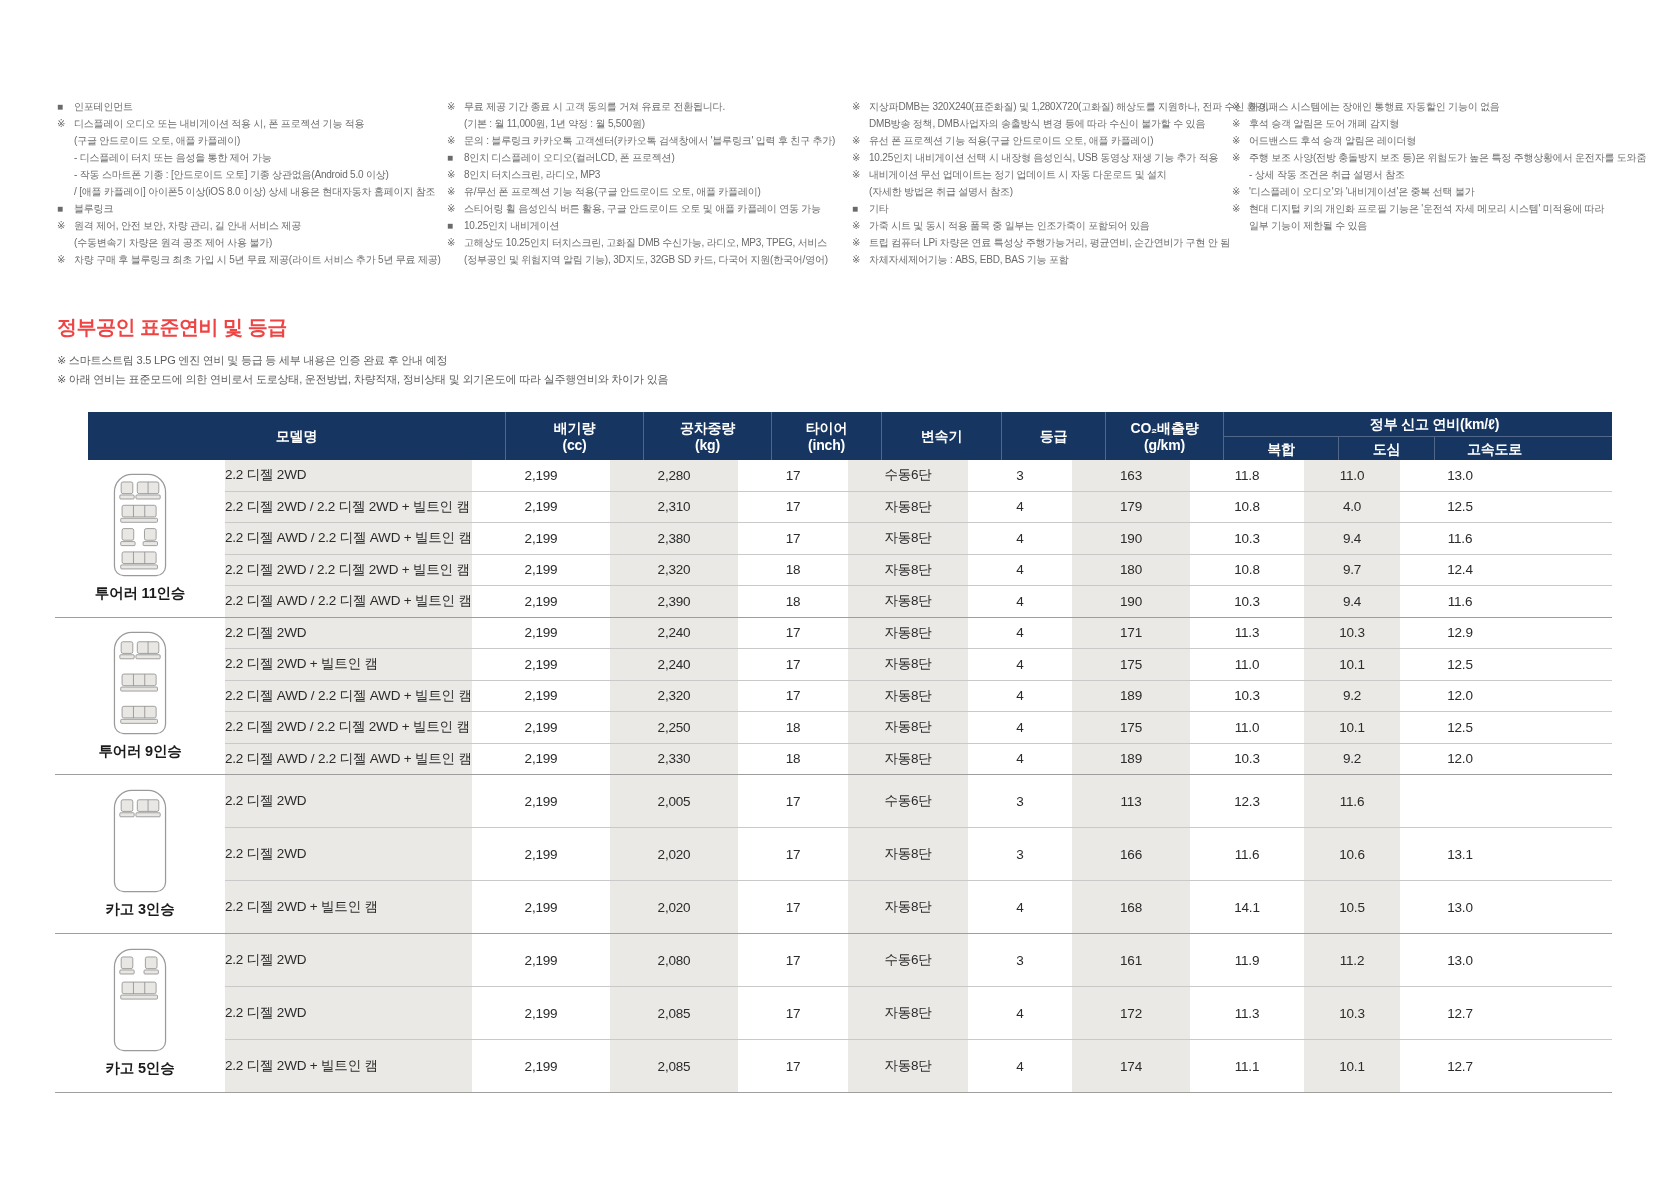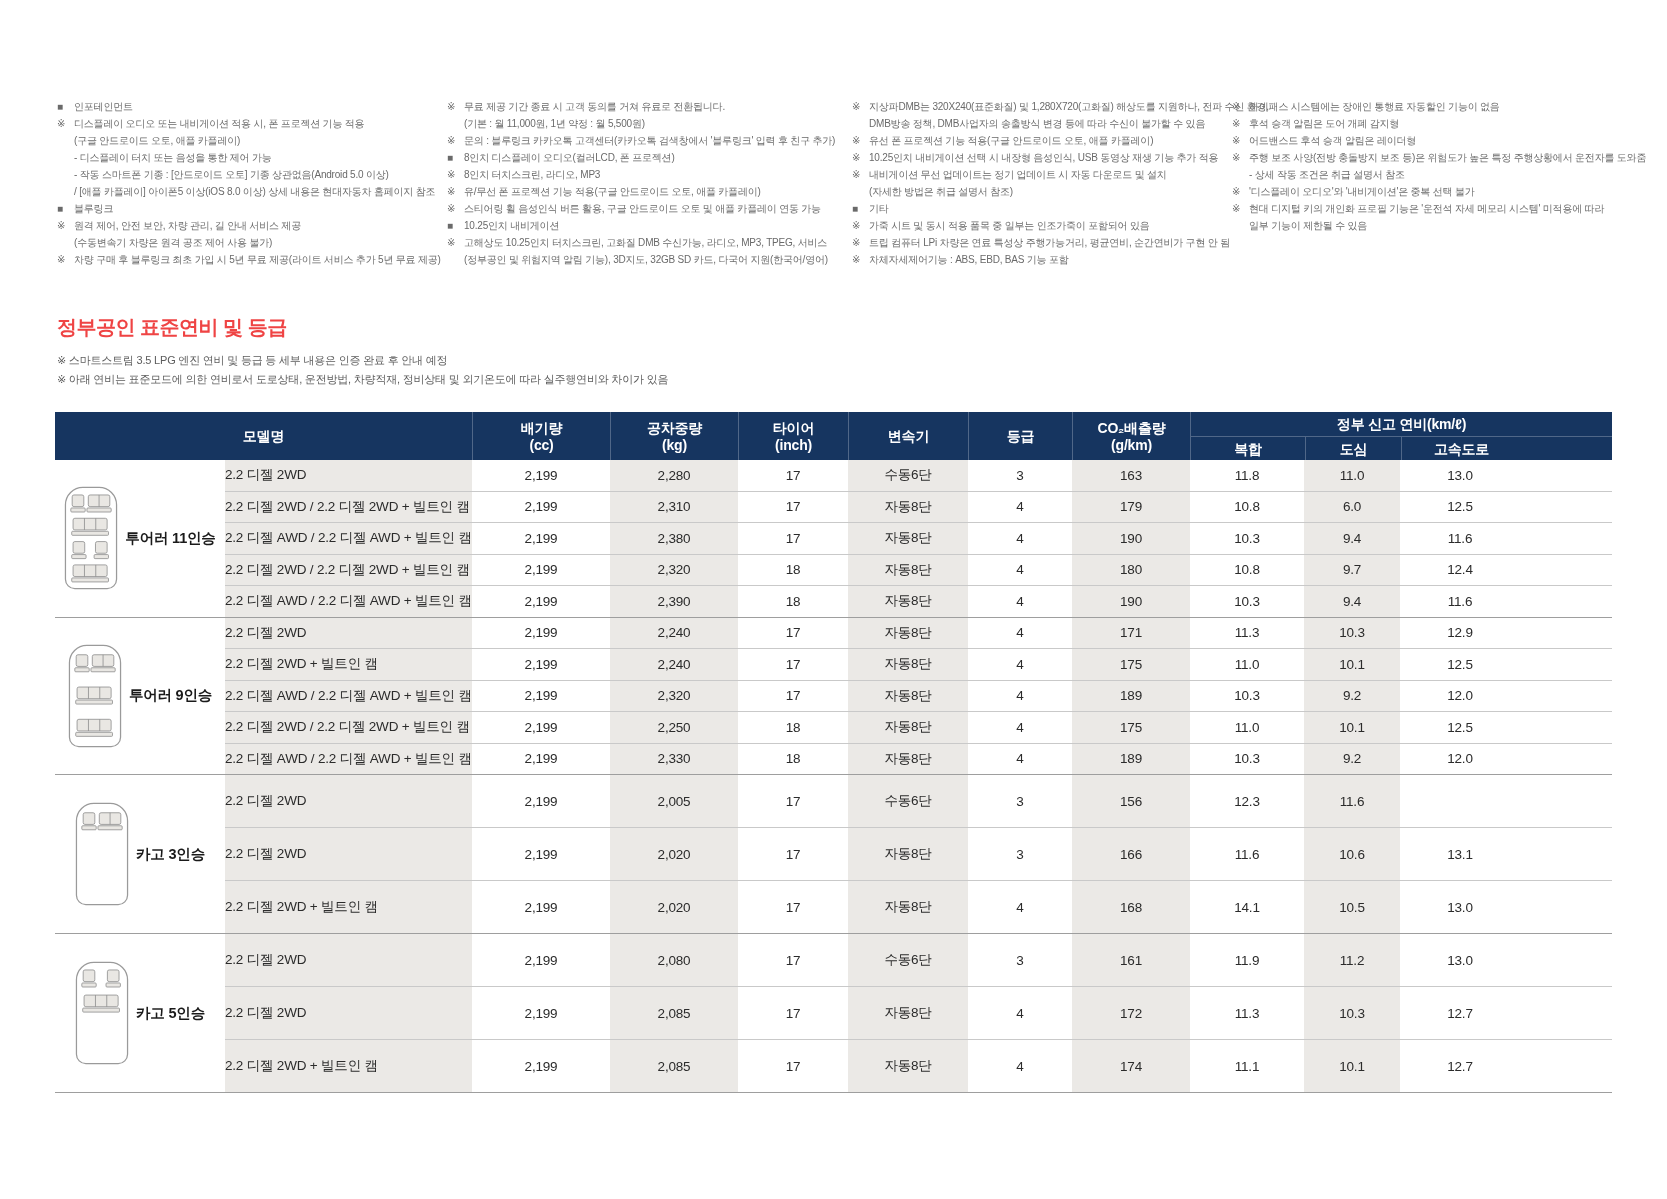--- a/index.html
+++ b/index.html
@@ -17,35 +17,35 @@
   .note-line{white-space:nowrap;}
   .note-marker{display:inline-block;width:17px;}
   
   .section-title{position:absolute;left:57px;top:314px;margin:0;font-size:20px;font-weight:700;color:#ef4444;letter-spacing:-0.5px;}
   .section-notes{position:absolute;left:57px;top:351px;font-size:11px;line-height:19px;color:#5c5c5c;}
   
   .fe-table{position:absolute;left:55px;top:412px;width:1557px;}
   .fe-header{
     display:grid;grid-template-columns:417px 138px 128px 110px 120px 104px 118px 422px;
     height:48px;background:var(--header_bg,#163560);color:var(--header_text,#ffffff);
-    font-size:14px;font-weight:600;
+    font-size:14px;font-weight:600;margin-left:33px;
   }
   .h{display:flex;flex-direction:column;align-items:center;justify-content:center;line-height:17px;}
   .h + .h{border-left:1px solid rgba(255,255,255,0.25);}
   .h-fuel{display:flex;flex-direction:column;align-items:stretch;justify-content:flex-start;padding:0;}
   .fuel-main{height:24px;display:flex;align-items:center;justify-content:center;}
   .fuel-subs{height:24px;display:grid;grid-template-columns:114px 96px 212px;border-top:1px solid rgba(255,255,255,0.25);}
   .fuel-subs .sub{display:flex;align-items:center;justify-content:center;}
   .fuel-subs .sub + .sub{border-left:1px solid rgba(255,255,255,0.25);}
   .fuel-subs .sub.hwy{padding-right:92px;}
   
   .fe-body{border-bottom:1px solid var(--group_line,#9e9e9e);}
   .fe-group{display:grid;grid-template-columns:170px 1387px;}
   .fe-group + .fe-group{border-top:1px solid var(--group_line,#9e9e9e);}
-  .fe-icon-cell{display:flex;flex-direction:row;align-items:center;justify-content:center;gap:7px;}
+  .fe-icon-cell{display:flex;flex-direction:column;align-items:center;justify-content:center;gap:7px;}
   .group-label{font-size:14.5px;font-weight:700;color:#1a1a1a;}
   .fe-rows .fe-row + .fe-row{border-top:1px solid var(--row_line,#c9c9c9);}
   .fe-row{display:grid;grid-template-columns:247px 138px 128px 110px 120px 104px 118px 114px 96px 212px;}
   .fe-group[data-size="normal"] .fe-row{height:30.5px;}
   .fe-group[data-size="tall"] .fe-row{height:52px;}
   .c{display:flex;align-items:center;justify-content:center;font-size:13.5px;color:var(--body_text,#2b2b2b);}
   .c.model{justify-content:flex-start;}
   .c.hwy{padding-right:92px;}
   .c.shade{background:var(--column_shade,#ebe9e6);}
   
@@ -202,21 +202,21 @@
               </div>
             <div class="fe-row">
                 <div class="c model shade">2.2 디젤 2WD / 2.2 디젤 2WD + 빌트인 캠</div>
                 <div class="c">2,199</div>
                 <div class="c shade">2,310</div>
                 <div class="c">17</div>
                 <div class="c shade">자동8단</div>
                 <div class="c">4</div>
                 <div class="c shade">179</div>
                 <div class="c">10.8</div>
-                <div class="c shade">6.0</div>
+                <div class="c shade">4.0</div>
                 <div class="c hwy">12.5</div>
               </div>
             <div class="fe-row">
                 <div class="c model shade">2.2 디젤 AWD / 2.2 디젤 AWD + 빌트인 캠</div>
                 <div class="c">2,199</div>
                 <div class="c shade">2,380</div>
                 <div class="c">17</div>
                 <div class="c shade">자동8단</div>
                 <div class="c">4</div>
                 <div class="c shade">190</div>
@@ -356,21 +356,21 @@
           </div>
           <div class="fe-rows">
 
           <div class="fe-row">
                 <div class="c model shade">2.2 디젤 2WD</div>
                 <div class="c">2,199</div>
                 <div class="c shade">2,005</div>
                 <div class="c">17</div>
                 <div class="c shade">수동6단</div>
                 <div class="c">3</div>
-                <div class="c shade">156</div>
+                <div class="c shade">113</div>
                 <div class="c">12.3</div>
                 <div class="c shade">11.6</div>
               </div>
             <div class="fe-row">
                 <div class="c model shade">2.2 디젤 2WD</div>
                 <div class="c">2,199</div>
                 <div class="c shade">2,020</div>
                 <div class="c">17</div>
                 <div class="c shade">자동8단</div>
                 <div class="c">3</div>

